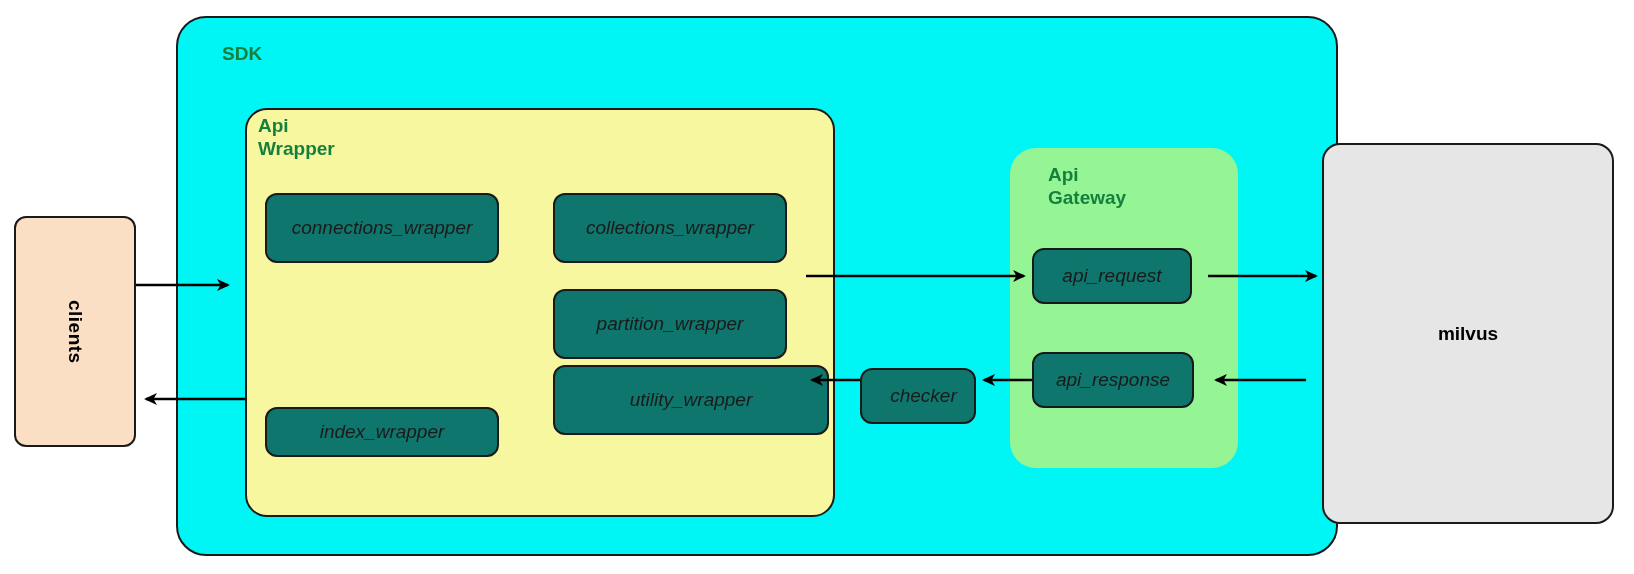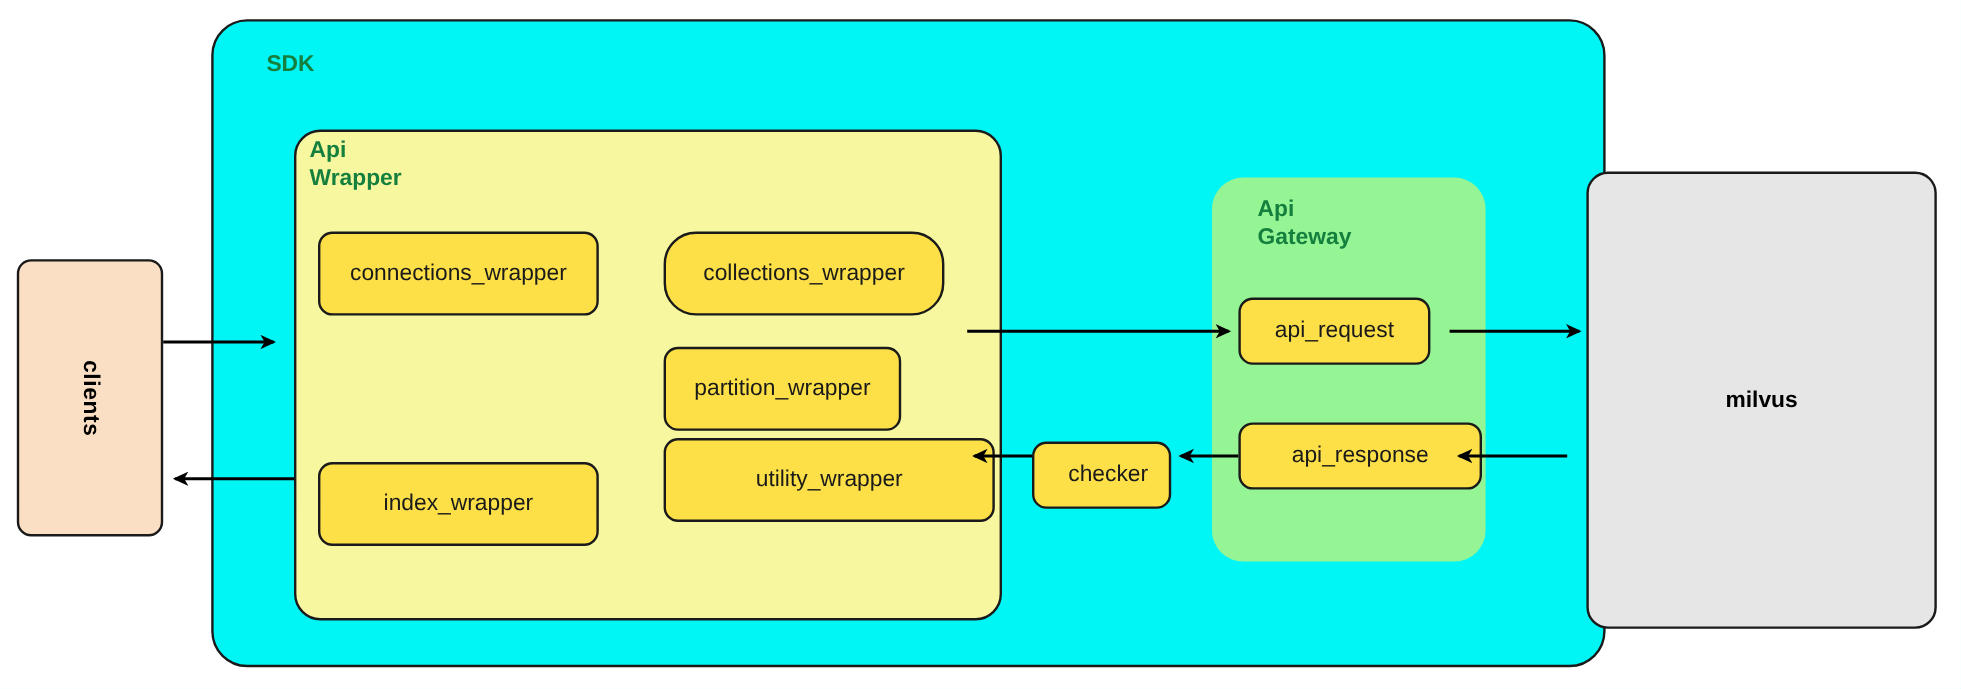--- a/index.html
+++ b/index.html
@@ -36,33 +36,33 @@
     position:absolute;font-weight:bold;font-size:19px;color:#15803d;
     line-height:1.22;white-space:pre-line;
   }
   #sdk-title{left:222px;top:42px;}
   #api-wrapper-title{left:258px;top:114px;}
   #api-gateway-title{left:1048px;top:163px;}
 
   
   .leaf{
     position:absolute;box-sizing:border-box;
-    background:#fde047;border:2px solid #1a1a1a;border-radius:12px;
+    background:#0f766e;border:2px solid #1a1a1a;border-radius:12px;
     display:flex;align-items:center;justify-content:center;
-    font-size:19px;color:#1a1a1a;
+    font-size:19px;color:#1a1a1a;font-style:italic;
   }
   #connections_wrapper{left:265px;top:193px;width:234px;height:70px;}
   #schema_wrapper    {left:265px;top:289px;width:234px;height:70px;}
-  #index_wrapper     {left:265px;top:385px;width:234px;height:70px;}
-  #collections_wrapper{left:553px;top:193px;width:234px;height:70px;border-radius:27px;}
-  #partition_wrapper  {left:553px;top:289px;width:198px;height:70px;}
+  #index_wrapper     {left:265px;top:407px;width:234px;height:50px;}
+  #collections_wrapper{left:553px;top:193px;width:234px;height:70px;}
+  #partition_wrapper  {left:553px;top:289px;width:234px;height:70px;}
   #utility_wrapper    {left:553px;top:365px;width:276px;height:70px;}
 
   #api_request {left:1032px;top:248px;width:160px;height:56px;}
-  #api_response{left:1032px;top:352px;width:203px;height:56px;}
+  #api_response{left:1032px;top:352px;width:162px;height:56px;}
 
   #checker{left:860px;top:368px;width:116px;height:56px;padding-left:11px;}
 
   
   #clients-label{
     position:absolute;left:14px;top:216px;width:122px;height:231px;
     display:flex;align-items:center;justify-content:center;
   }
   #clients-label span{
     writing-mode:vertical-rl;

